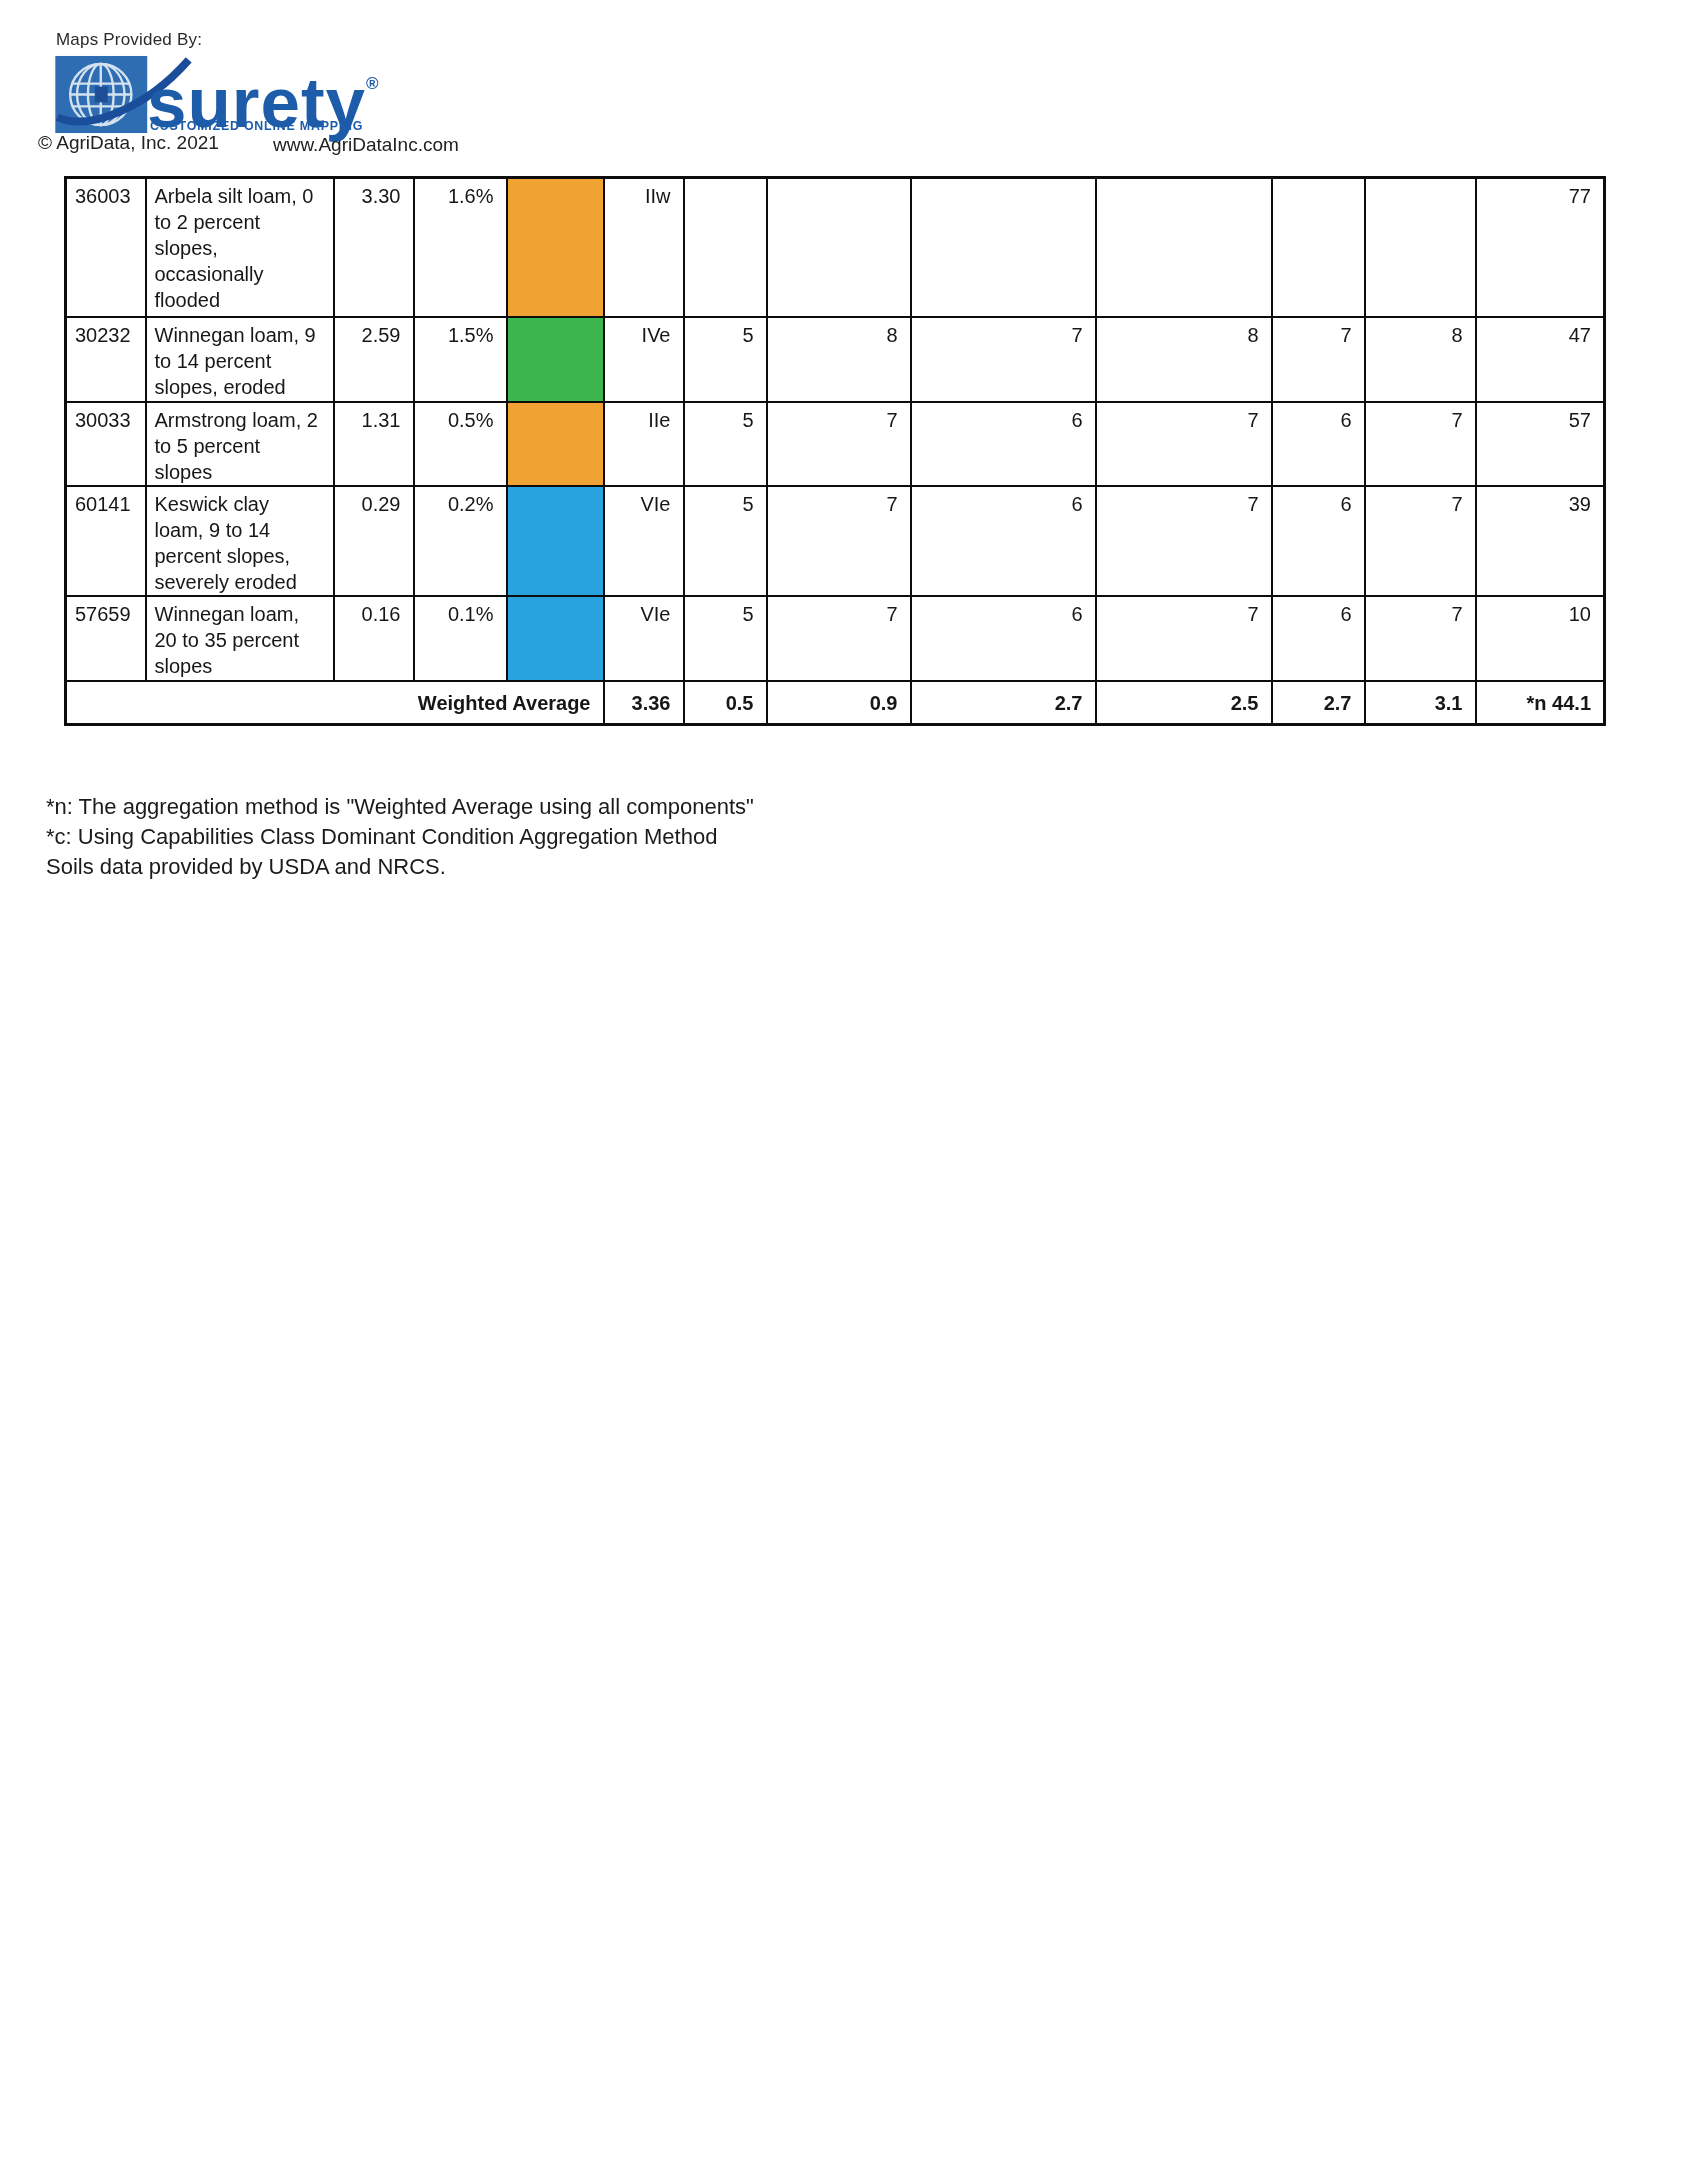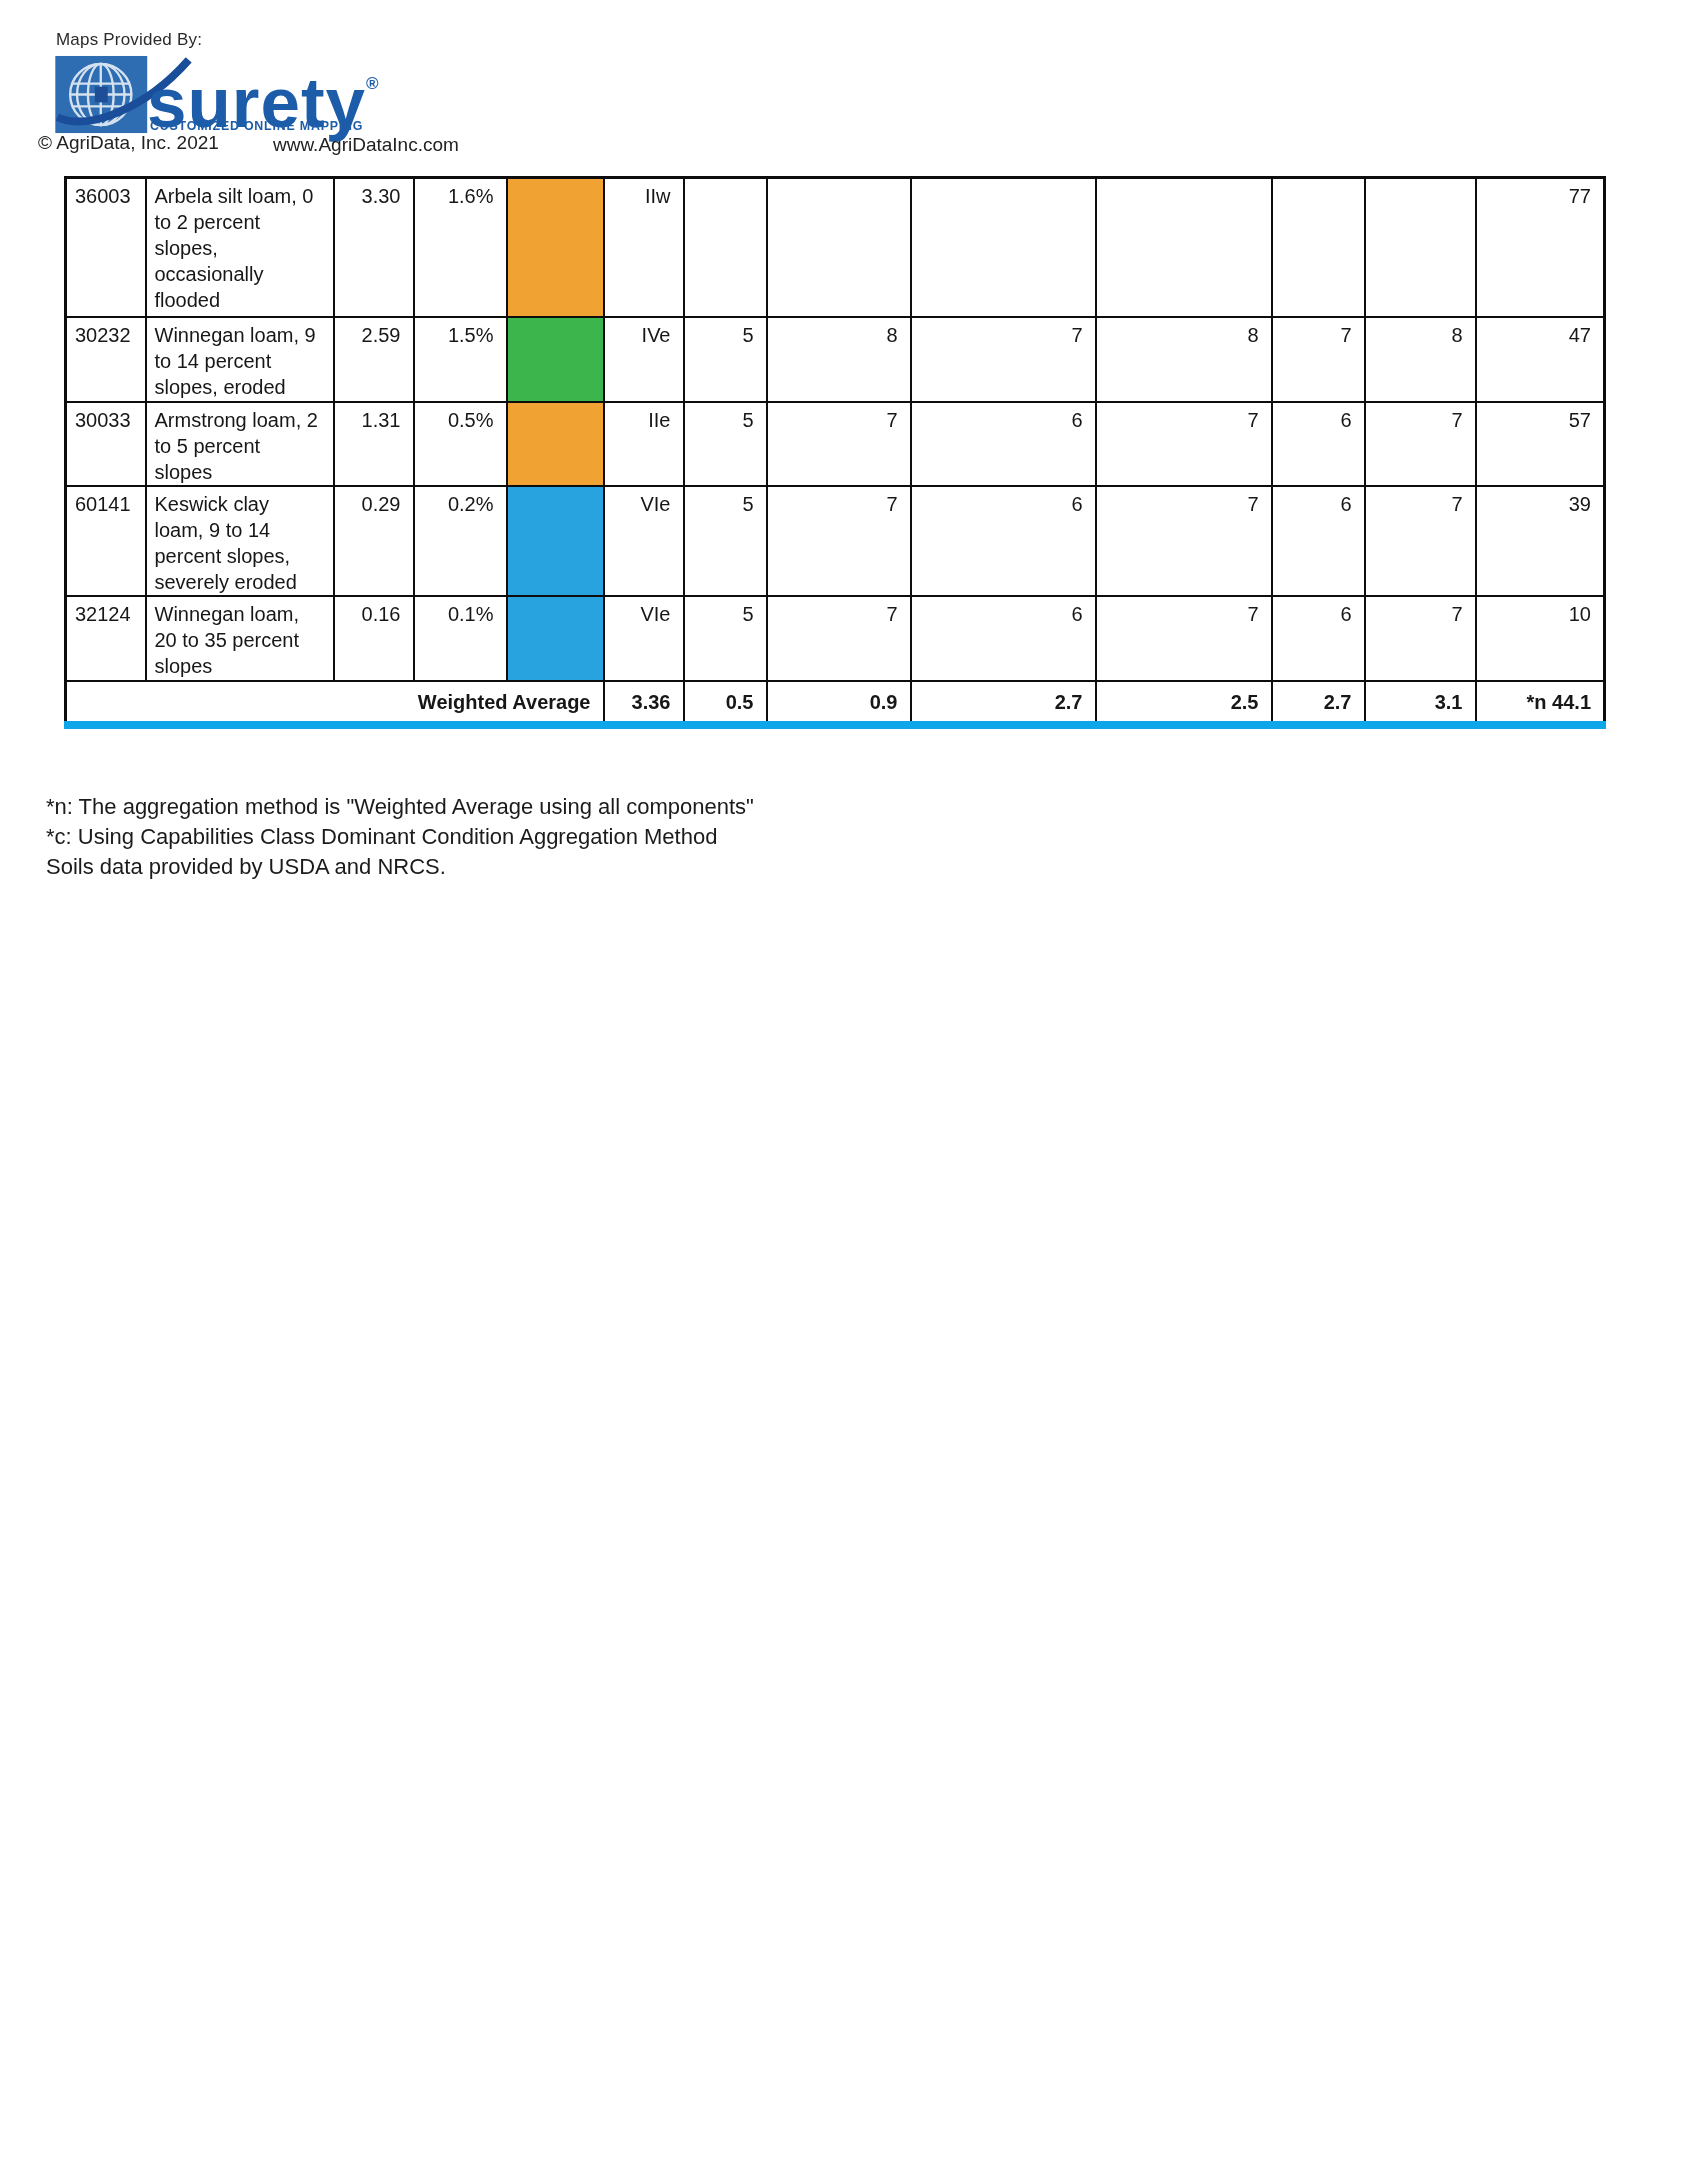--- a/index.html
+++ b/index.html
@@ -44,21 +44,21 @@
     overflow:hidden;
   }
   td.code { padding-left:10px;margin-top:40px; }
   td.desc { padding-left:8px; padding-right:1px; }
   td.num  { text-align:right; }
   td.swatch { padding:0; }
   tr.wa-row td {
     font-weight:bold;
     vertical-align:middle;
     padding-top:2px;
-    border-bottom:8px solid #0ea5e9;
+    border-bottom:2px solid #0ea5e9;
   }
   td.wa-label { text-align:right; padding-right:8px; }
 
   
   .footnotes { left:46px; top:792px; font-size:22px; line-height:30px; color:#1b1b1b; }
 </style>
 </head>
 <body>
 
 <div class="abs maps-provided">Maps Provided By:</div>
@@ -156,21 +156,21 @@
       <td class="num">VIe</td>
       <td class="num">5</td>
       <td class="num">7</td>
       <td class="num">6</td>
       <td class="num">7</td>
       <td class="num">6</td>
       <td class="num">7</td>
       <td class="num">39</td>
     </tr>
     <tr style="height:85px">
-      <td class="code">32124</td>
+      <td class="code">57659</td>
       <td class="desc">Winnegan loam, 20 to 35 percent slopes</td>
       <td class="num">0.16</td>
       <td class="num">0.1%</td>
       <td class="swatch" style="background-color: rgb(41, 163, 224);"></td>
       <td class="num">VIe</td>
       <td class="num">5</td>
       <td class="num">7</td>
       <td class="num">6</td>
       <td class="num">7</td>
       <td class="num">6</td>

